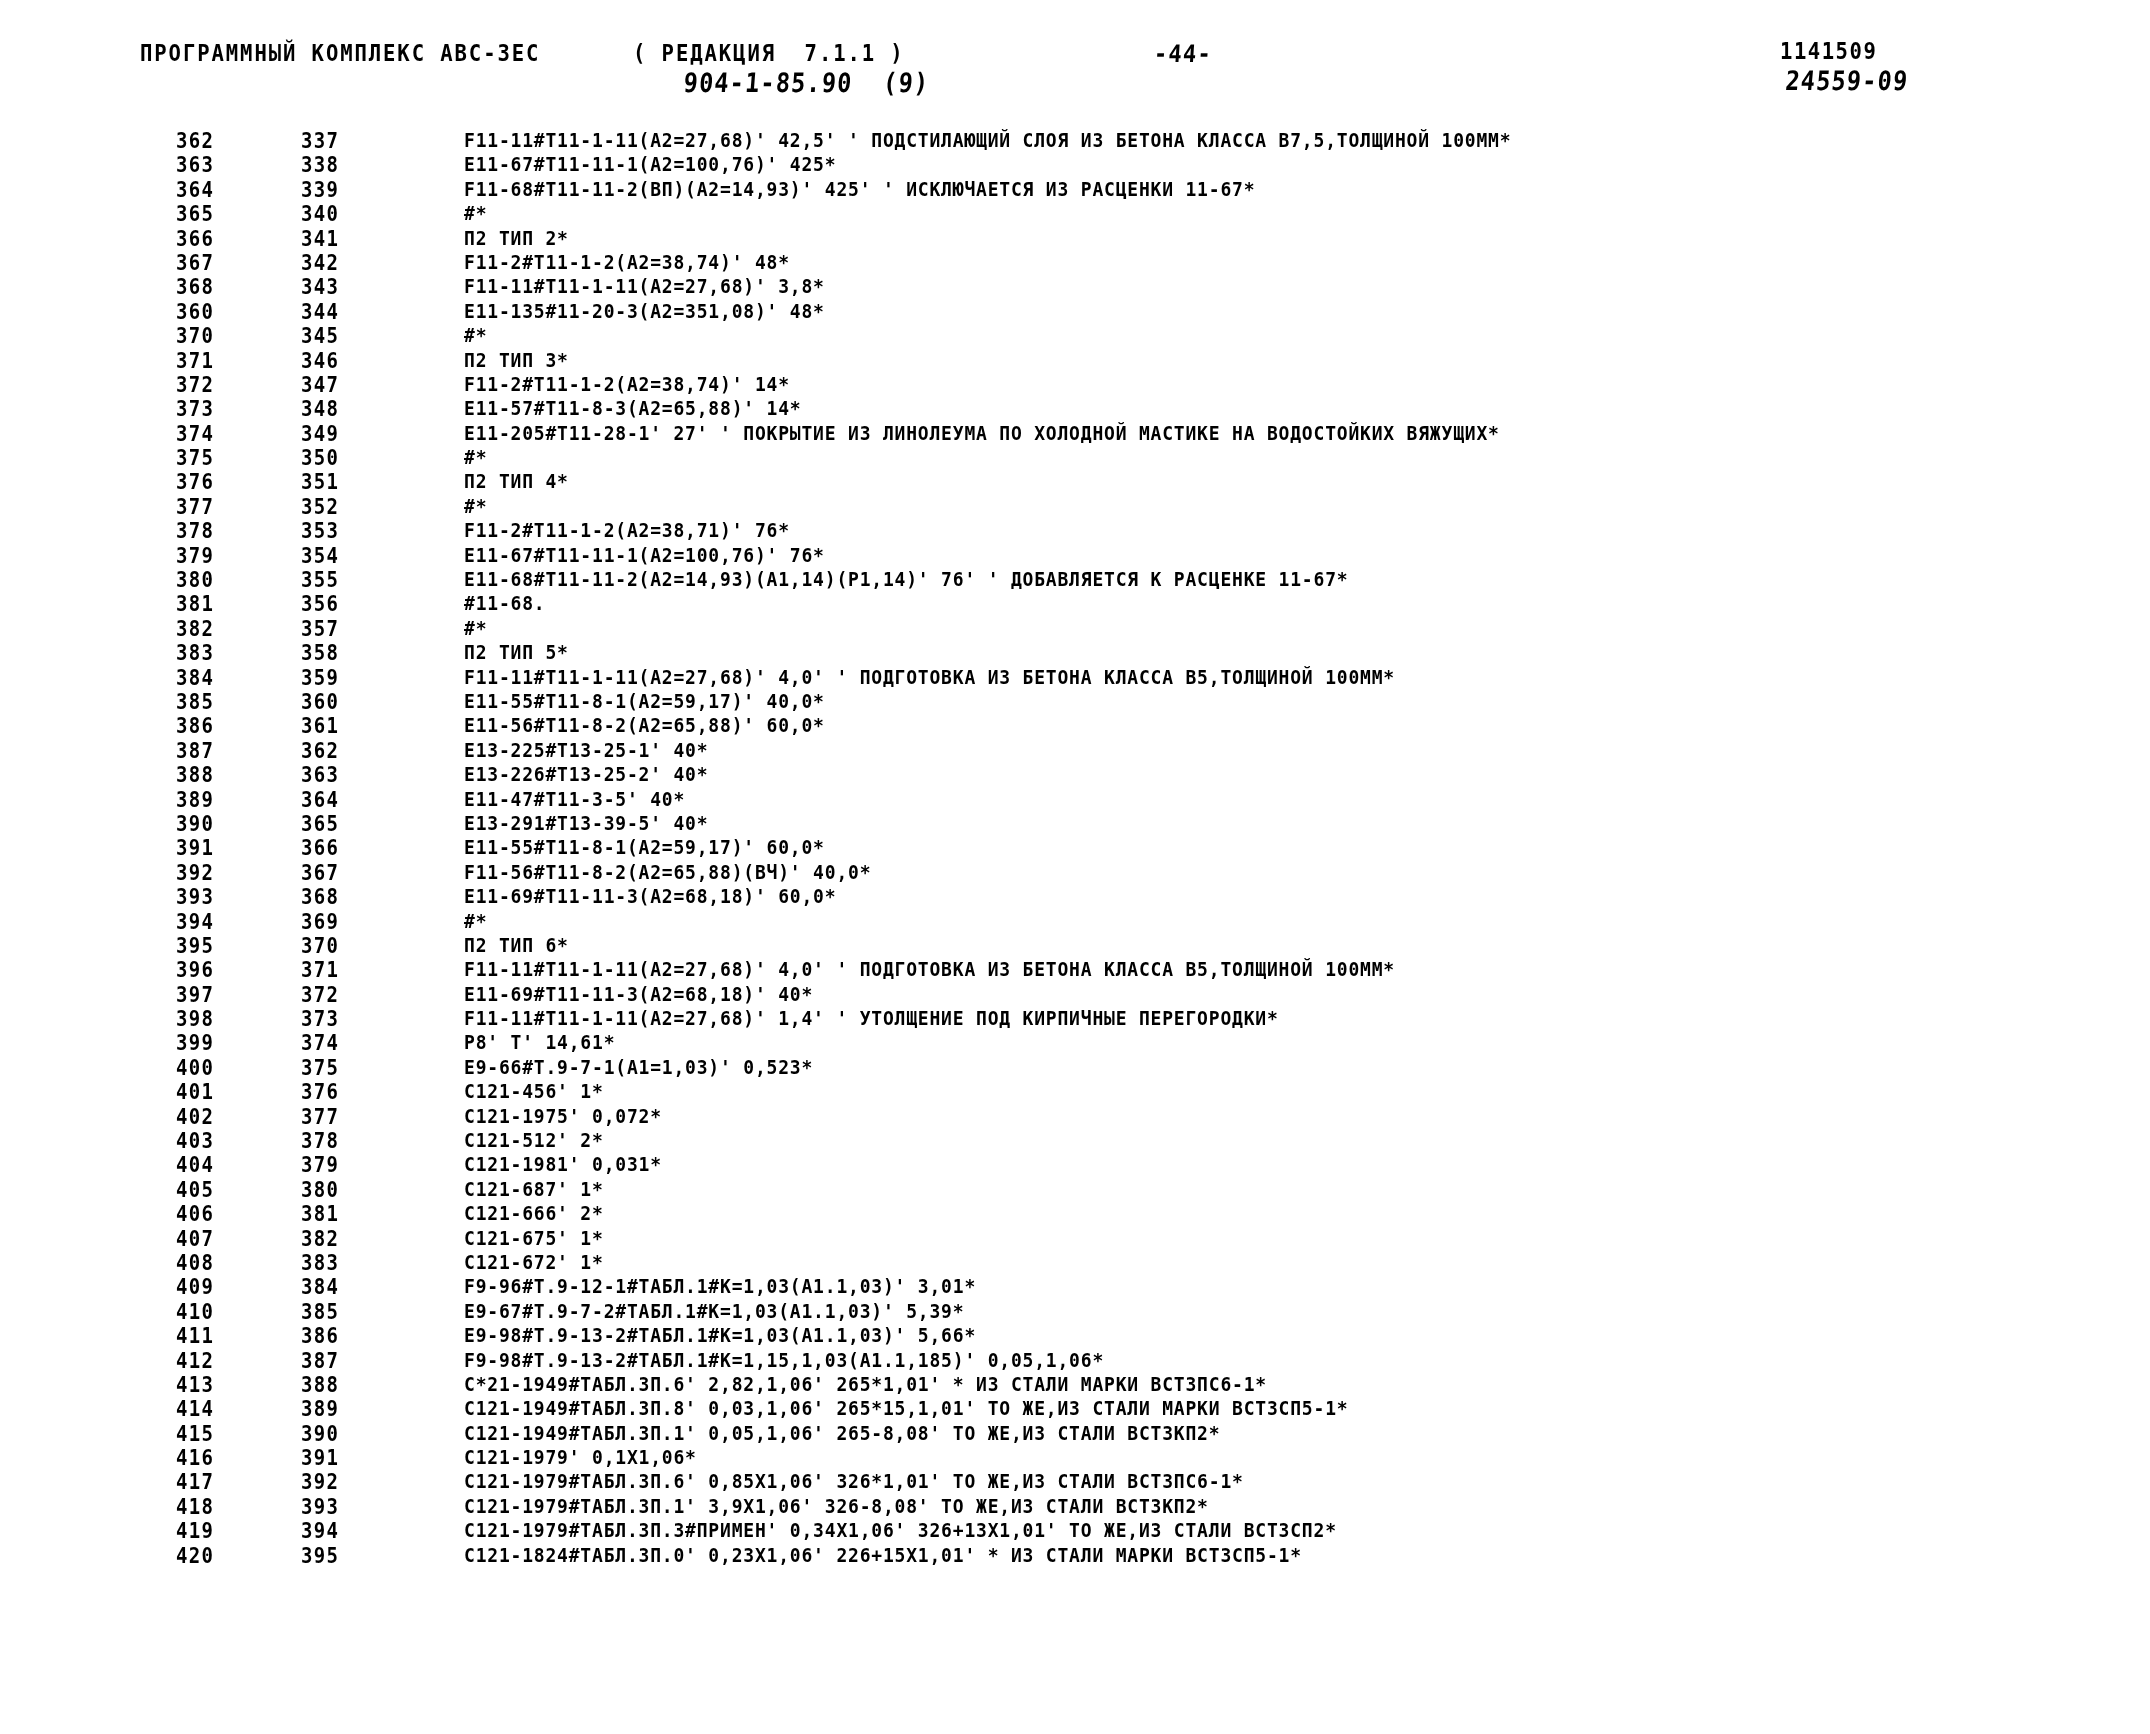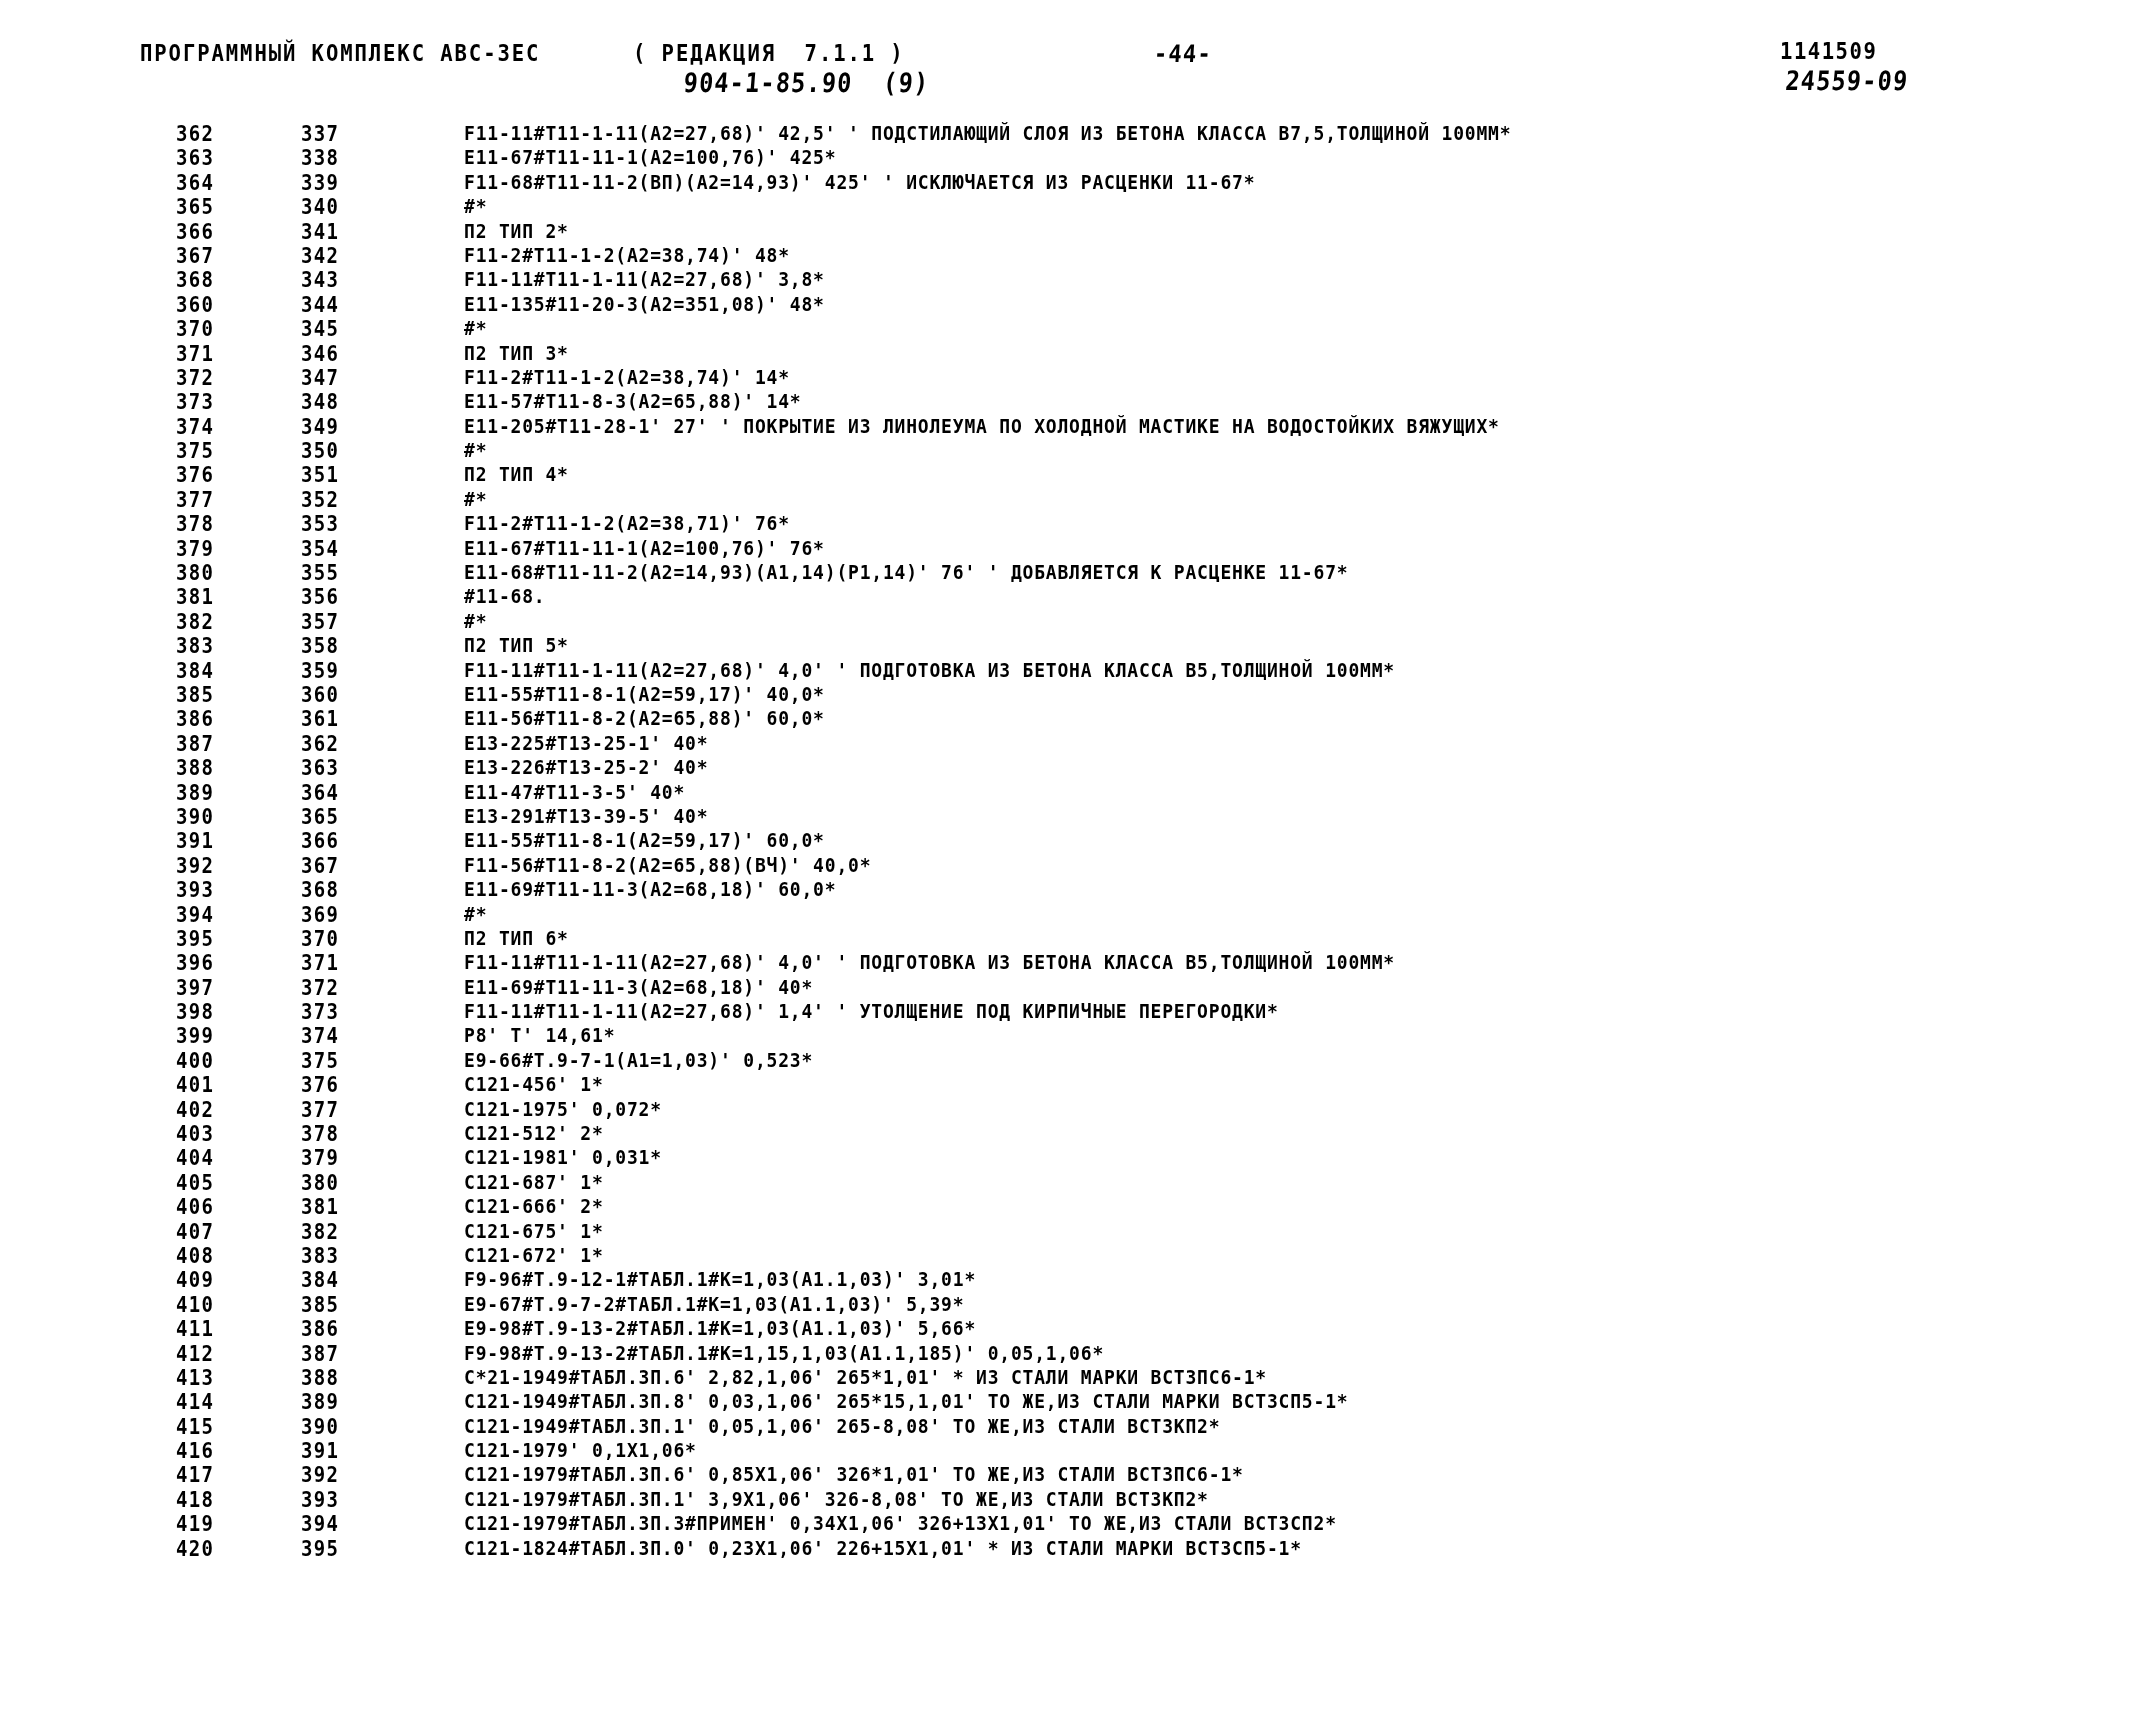--- a/index.html
+++ b/index.html
@@ -96,21 +96,21 @@
     letter-spacing: 1.2px;
     white-space: pre;
     transform: scaleY(1.14) skewX(-6deg);
     transform-origin: left top;
   }
 
   
   .listing {
     position: absolute;
     left: 0;
-    top: 122px;
+    top: 129px;
     width: 1726px;
   }
   .row {
     position: relative;
     height: 24.4px;
     white-space: pre;
   }
   .col-a, .col-b, .col-c {
     position: absolute;
     top: 0;

